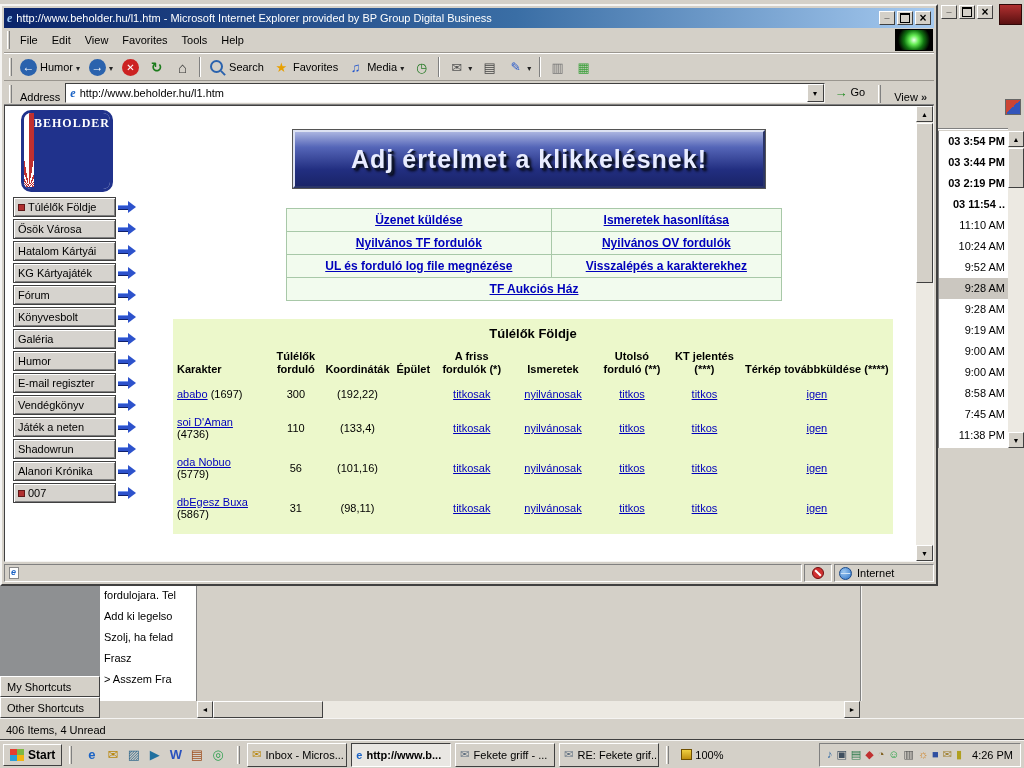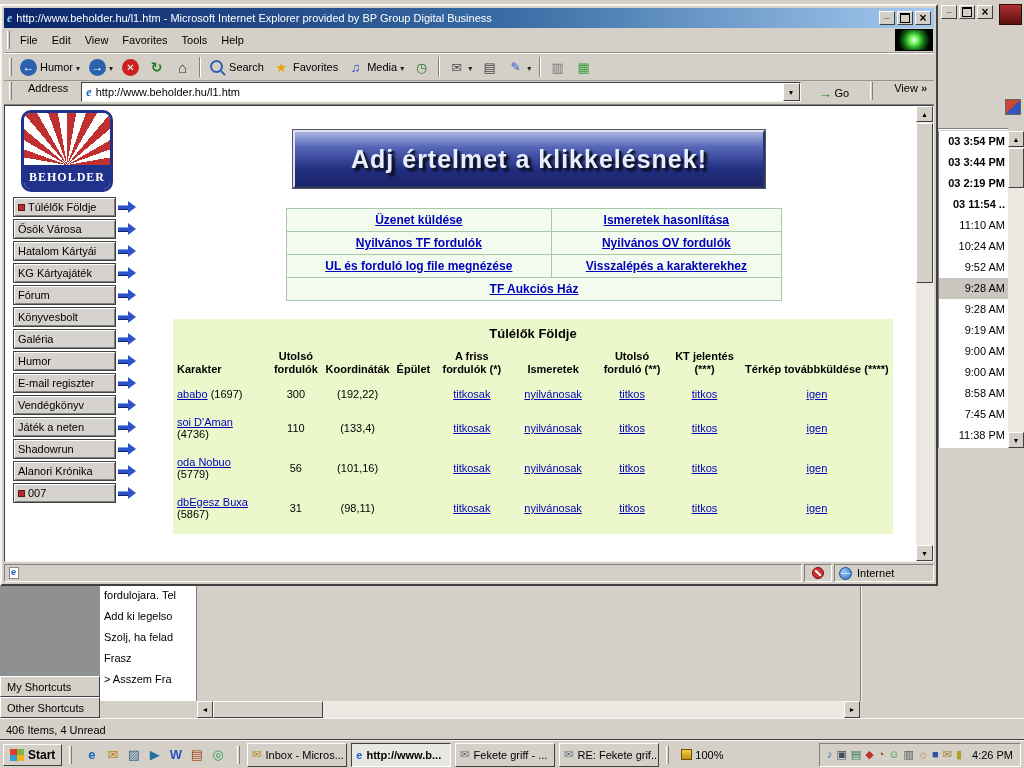--- a/index.html
+++ b/index.html
@@ -62,21 +62,21 @@
   .tbi-media{color:#2255cc}
   .tbi-history{color:#2a7c2a}
   .tbi-mail{color:#555}
   .tbi-print{color:#444}
   .tbi-edit{color:#2255cc;font-weight:bold;font-size:12px}
   .tbi-discuss{color:#777}
   .tbi-messenger{color:#3aa03a}
   .tbi-search::before{content:"";width:9px;height:9px;border:2px solid #2a62ad;border-radius:50%;position:absolute;top:1px;left:1px}
   .tbi-search::after{content:"";width:2px;height:6px;background:#2a62ad;position:absolute;transform:rotate(-45deg);bottom:0;right:2px}
 
-  .ie-address{height:24px;flex:none;display:flex;align-items:flex-start;font-size:11px;gap:13px;padding:1px 2px;border-bottom:1px solid #808080}
+  .ie-address{height:24px;flex:none;display:flex;align-items:flex-end;font-size:11px;gap:5px;padding:1px 2px;border-bottom:1px solid #808080}
   .addr-box{flex:1;height:20px;background:#fff;border:1px solid;border-color:#404040 #f5f4f2 #f5f4f2 #404040;display:flex;align-items:center;padding-left:4px;gap:4px}
   .addr-url{flex:1;white-space:nowrap;overflow:hidden}
   .addr-drop{width:17px;height:18px;background:#d4d0c8;border:1px solid;border-color:#fff #404040 #404040 #fff;display:flex;align-items:center;justify-content:center;flex:none}
   .addr-drop::before{content:"\25be";font-size:8px}
   .go-btn{display:flex;align-items:center;gap:3px;padding:0 5px;height:22px}
   .go-arrow::before{content:"\2192";color:#1c8a1c;font-weight:bold;font-size:13px}
   .links-sec{display:flex;align-items:center;gap:3px;padding:0 5px}
   .links-sec::after{content:"\00bb";font-weight:bold;color:#222}
 
   .ie-body{flex:1;position:relative;background:#fff;border:1px solid;border-color:#404040 #f5f4f2 #f5f4f2 #404040;overflow:hidden}
@@ -96,21 +96,21 @@
   .sp-mid{width:28px;justify-content:center}
   .sp-zone{width:100px}
   .page-ico{width:10px;height:12px;background:#fff;border:1px solid #888;position:relative;flex:none}
   .page-ico::after{content:"e";position:absolute;left:1px;top:-1px;font-size:9px;font-weight:bold;font-style:italic;color:#1b63c5}
   .offline-ico{width:12px;height:12px;border-radius:50%;background:#d03030;border:1px solid #701010;position:relative;flex:none}
   .offline-ico::after{content:"";position:absolute;left:1px;top:4px;width:8px;height:2px;background:#fff;transform:rotate(45deg)}
   .globe-ico{width:13px;height:13px;border-radius:50%;background:radial-gradient(circle at 35% 35%,#9ec8f0,#2e74c9);border:1px solid #1a4a8a;position:relative;flex:none}
   .globe-ico::after{content:"";position:absolute;left:1px;right:1px;top:5px;height:1px;background:#cfe4f8}
 
   
-  .logo{position:absolute;left:16px;top:4px;width:92px;height:82px;border:3px solid #20328c;border-radius:10px;background:#fff;overflow:hidden;display:flex;flex-direction:column}
+  .logo{position:absolute;left:16px;top:4px;width:92px;height:82px;border:3px solid #20328c;border-radius:10px;background:#fff;overflow:hidden;display:flex;flex-direction:row}
   .logo-burst{flex:1;background:repeating-conic-gradient(from 240deg at 50% 100%,#c03030 0 10deg,#fff 10deg 20deg);border-bottom:2px solid #20328c}
   .logo-text{background:#20328c;color:#fff;text-align:center;font-weight:bold;font-size:12px;letter-spacing:1px;padding:3px 0 4px;font-family:"Liberation Serif","DejaVu Serif",serif}
 
   .banner{position:absolute;left:288px;top:24px;width:472px;height:58px;background:linear-gradient(180deg,#aab4e0 0%,#5566b8 28%,#222e80 70%,#1a2468 100%);border:2px solid;border-color:#dde2f2 #2a3468 #2a3468 #dde2f2;outline:1px solid #555;display:flex;align-items:center;justify-content:center}
   .banner span{font-size:25px;font-weight:bold;color:#e8ecff;text-shadow:2px 2px 0 #101830,3px 3px 3px #000;letter-spacing:1px;white-space:nowrap}
 
   .sidebar{position:absolute;left:8px;top:90px;width:150px}
   .sb-row{display:flex;align-items:center;height:22px}
   .sb-btn{width:103px;height:20px;background:#d6d3ce;border:1px solid #404040;box-shadow:inset 1px 1px 0 #fff,inset -1px -1px 0 #808080;display:flex;align-items:center;padding:0 4px;font-size:11px;white-space:nowrap;overflow:hidden;flex:none}
   .sb-marker{width:7px;height:7px;background:#b03030;border:1px solid #601818;margin-right:3px;flex:none}
@@ -465,21 +465,21 @@
                   <td colspan="2"><a class="lk">TF Aukciós Ház</a></td>
                 </tr>
               </tbody>
           </table>
           <div class="ctable-wrap">
             <div class="ct-title">Túlélők Földje</div>
             <table class="ctable">
               <thead>
                   <tr id="ct-headrow">
                     <th class="cl" style="width: 100px;">Karakter</th>
-                    <th style="width: 52px;">Utolsó fordulók</th>
+                    <th style="width: 52px;">Túlélők forduló</th>
                     <th style="width: 72px;">Koordináták</th>
                     <th style="width: 40px;">Épület</th>
                     <th style="width: 78px;">A friss fordulók (*)</th>
                     <th style="width: 72px;">Ismeretek</th>
                     <th style="width: 74px; text-align: center;">Utolsó forduló (**)</th>
                     <th style="width: 74px;">KT jelentés (***)</th>
                     <th style="width: 158px;">Térkép továbbküldése (****)</th>
                   </tr>
                 </thead>
               <tbody id="ct-body">

